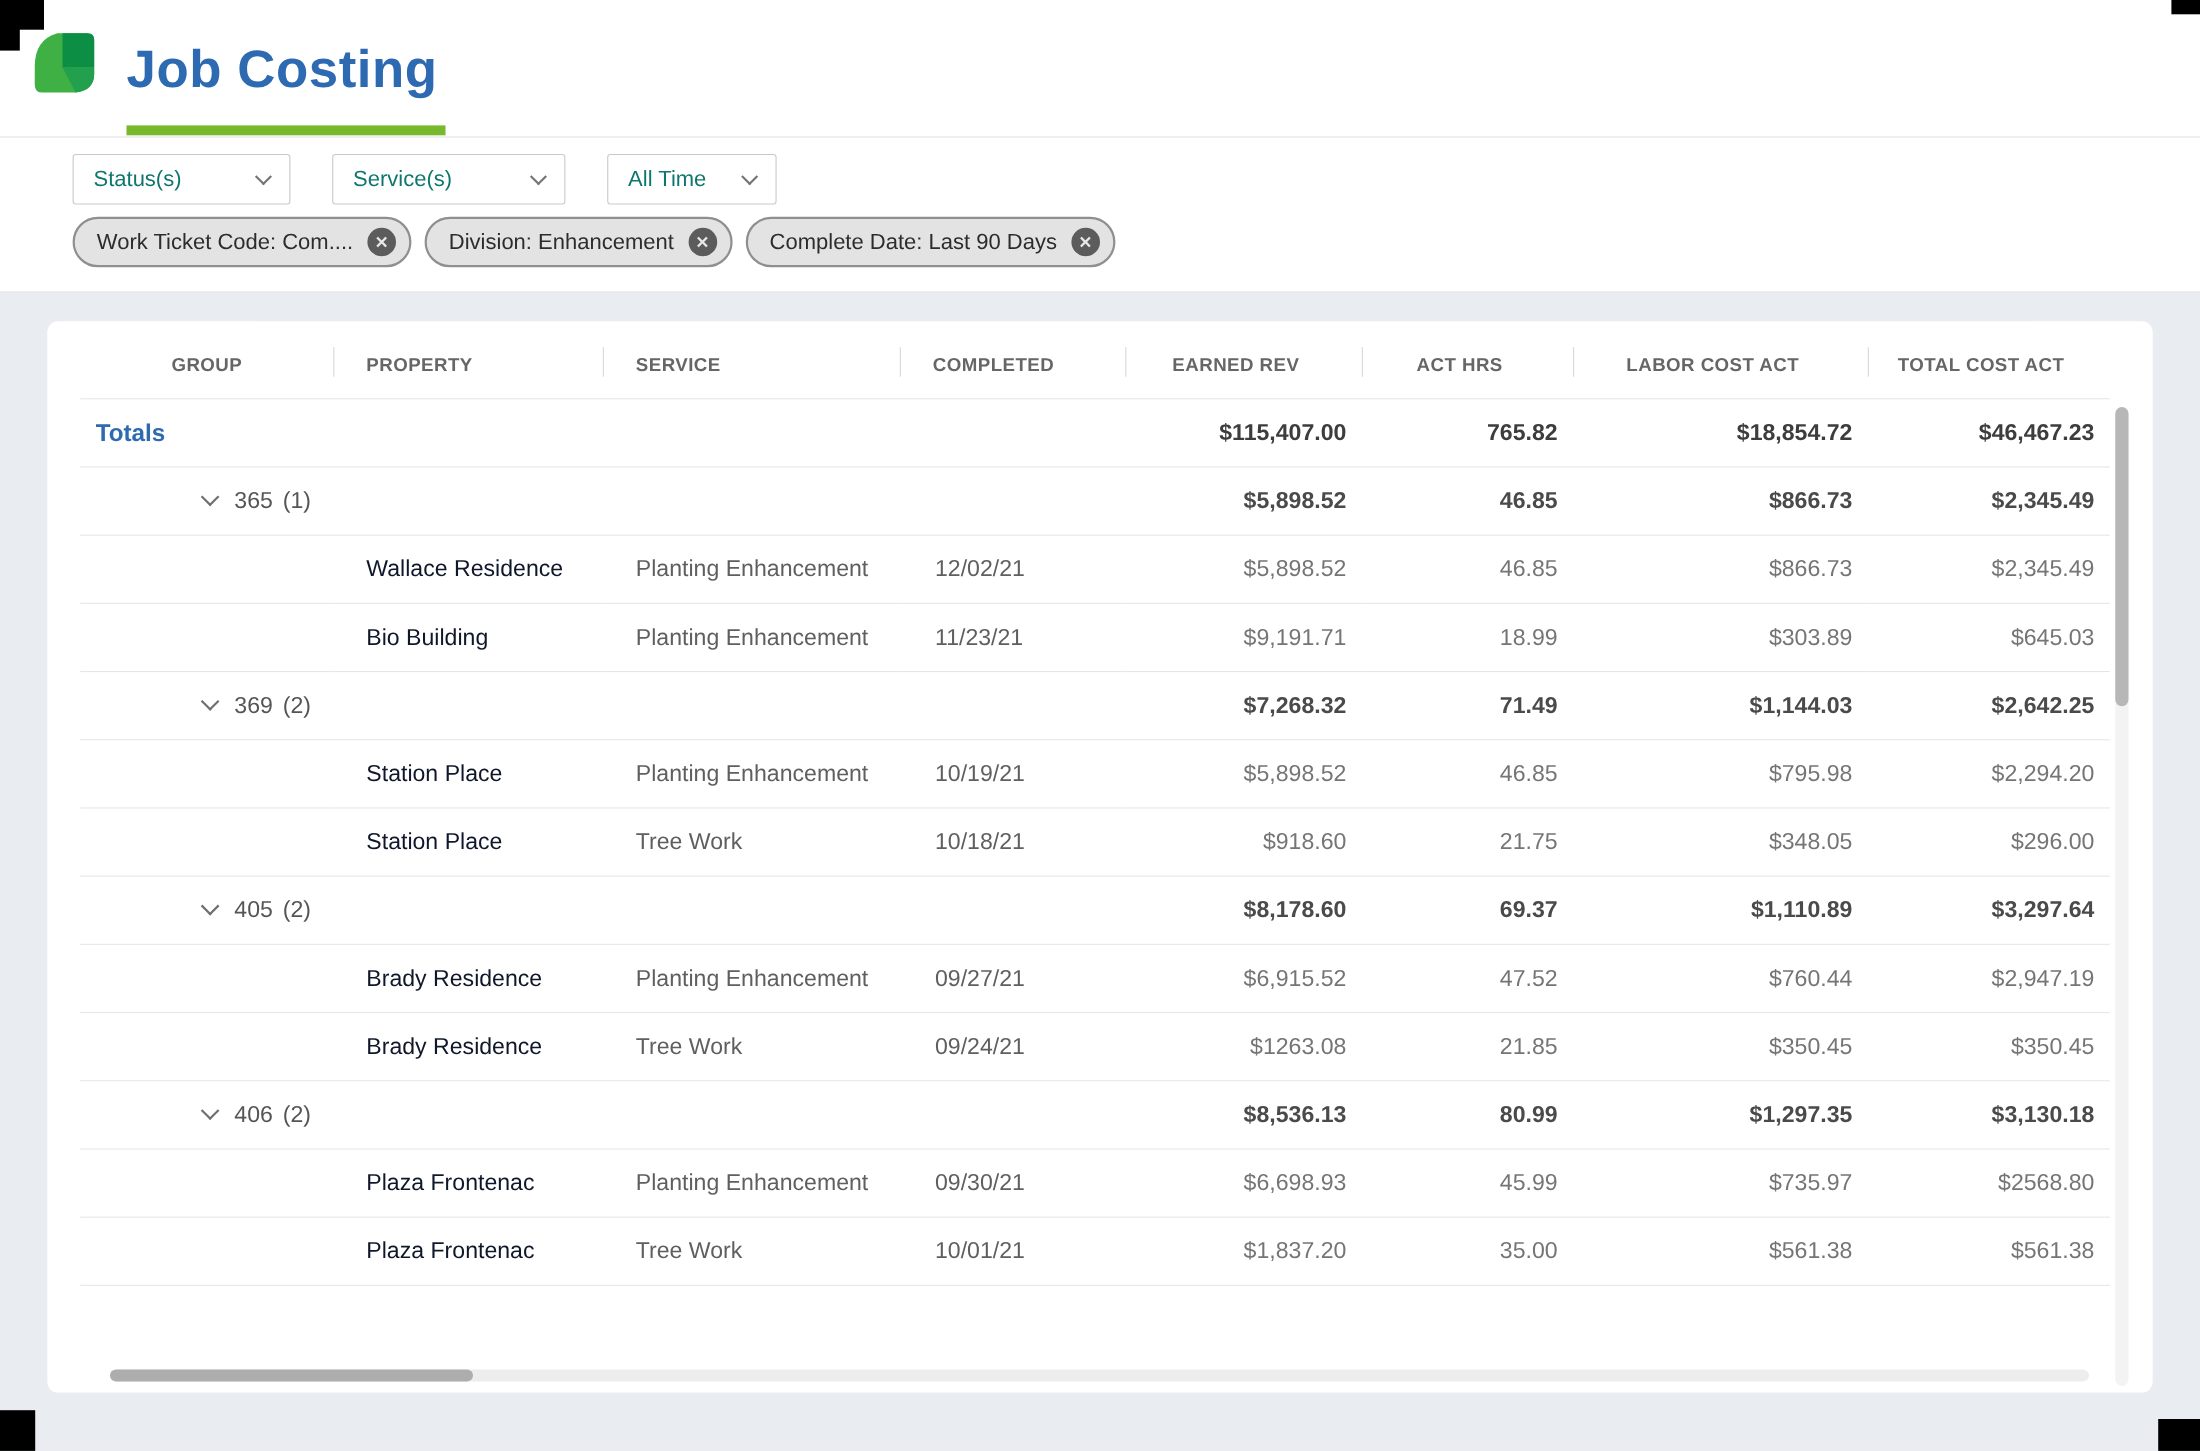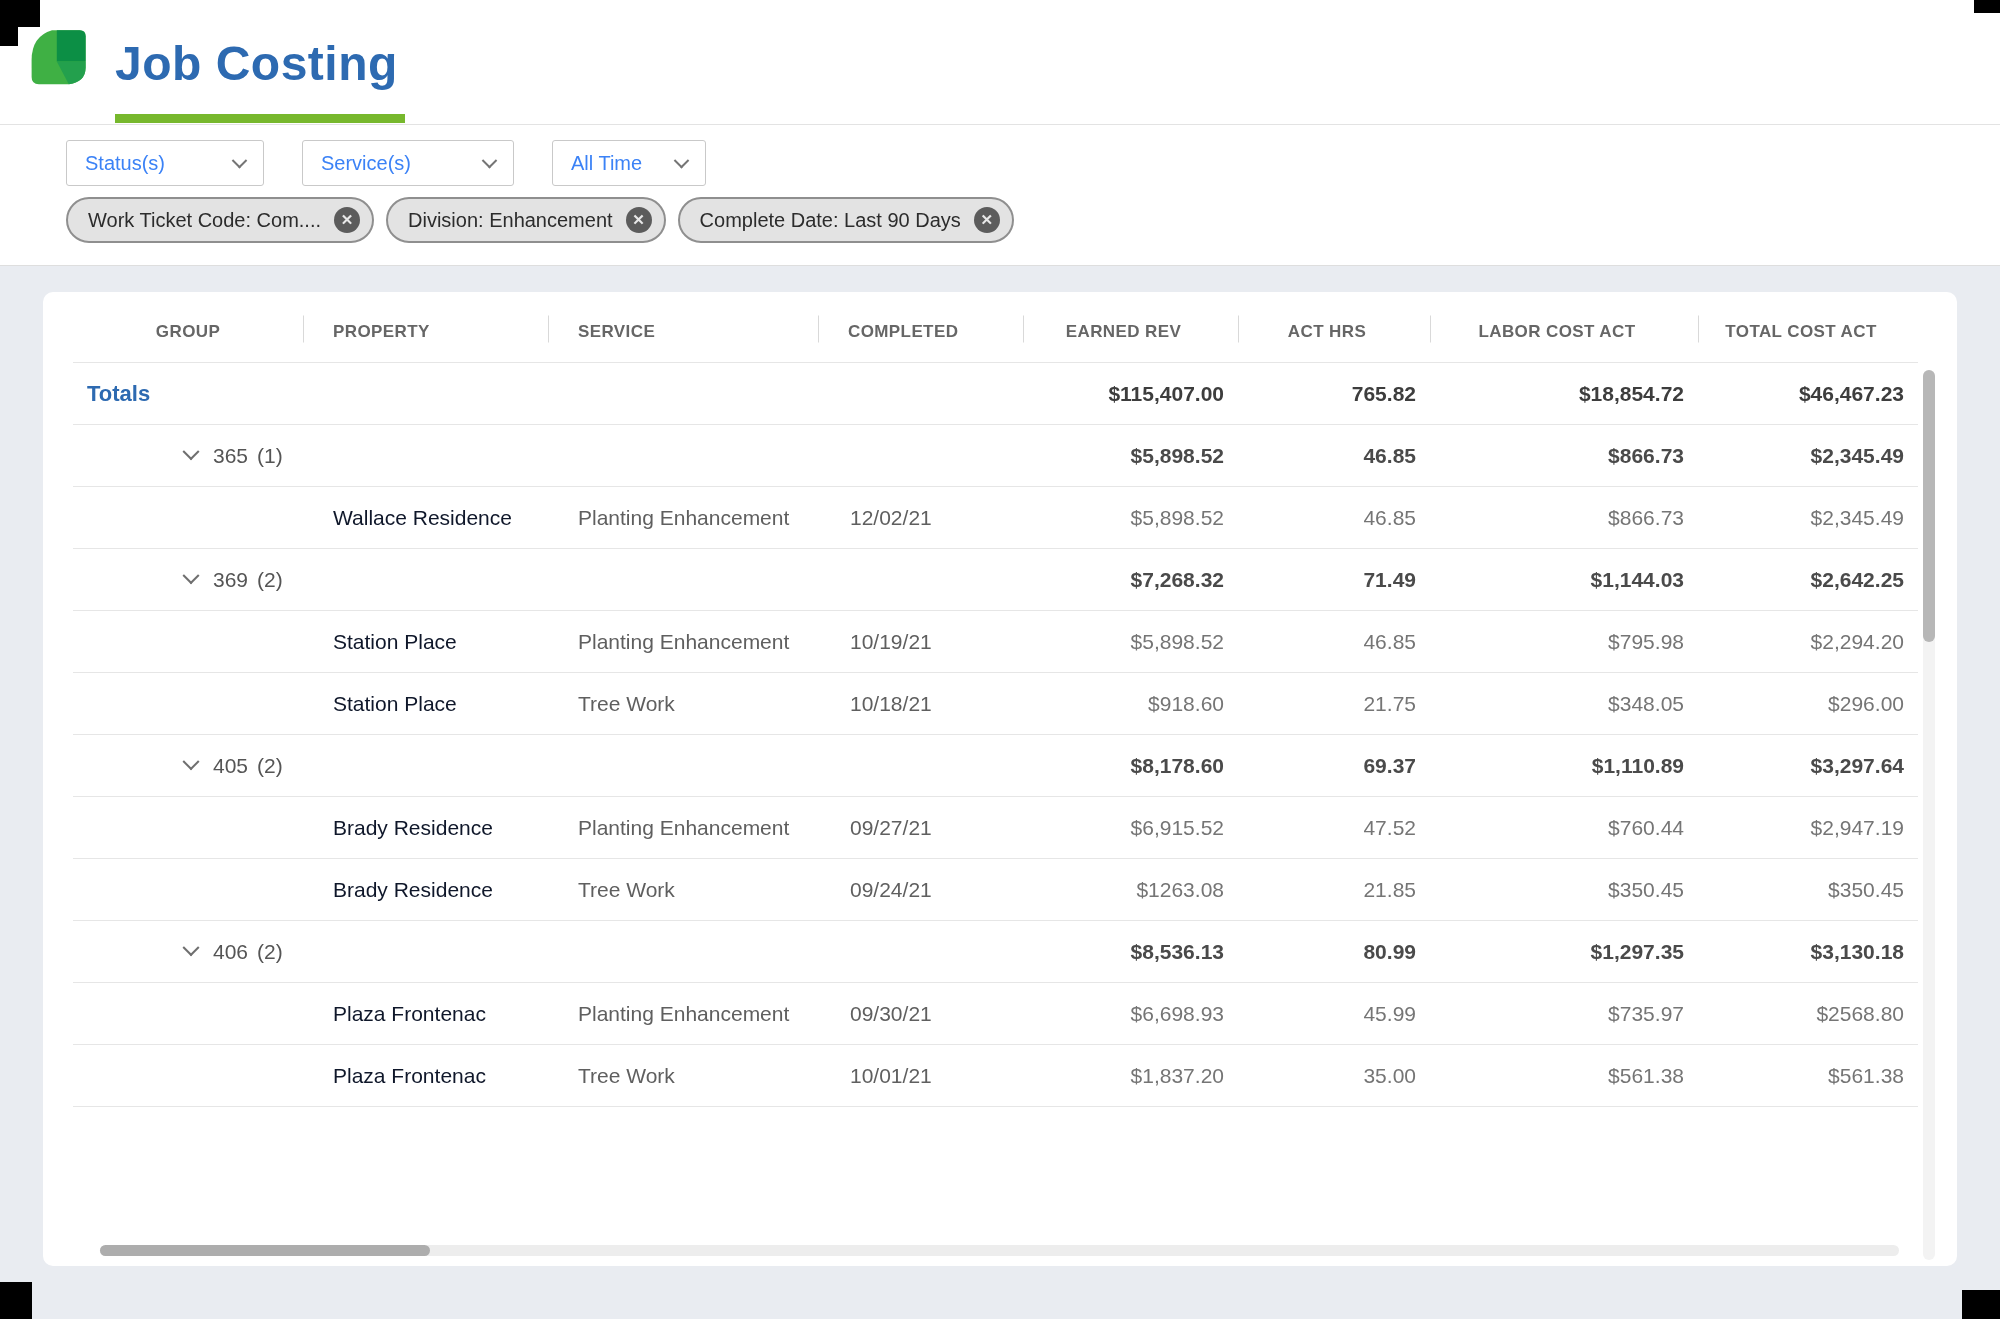--- a/index.html
+++ b/index.html
@@ -33,21 +33,21 @@
     position:absolute; left:115px; top:114px; width:290px; height:9px;
     background:#77b82d;
   }
 
   
   .filter-bar { background:#fff; padding:15px 0 22px 66px; border-bottom:1px solid #dedede; }
   .dropdown-row { display:flex; gap:38px; margin-bottom:11px; }
   .dropdown {
     height:46px; border:1px solid #c9c9c9; border-radius:3px; background:#fff;
     display:flex; align-items:center; justify-content:space-between;
-    padding:0 18px; color:#3b82f6; font-size:20px; cursor:pointer;
+    padding:0 18px; color:#0f766e; font-size:20px; cursor:pointer;
   }
   .dd-status { width:198px; } .dd-service { width:212px; } .dd-time { width:154px; }
   .caret {
     width:11px; height:11px; border-right:2.5px solid #757575; border-bottom:2.5px solid #757575;
     transform:rotate(45deg) translate(-2px,-2px);
   }
   .chip-row { display:flex; gap:12px; }
   .chip {
     height:46px; border:2px solid #8f8f8f; border-radius:24px; background:#e3e3e3;
     display:flex; align-items:center; gap:13px; padding:0 12px 0 20px;
@@ -215,20 +215,30 @@
           <tr class="detail-row">
             <td></td>
             <td class="prop"><a class="prop-link">Wallace Residence</a></td>
             <td class="svc">Planting Enhancement</td>
             <td class="date">12/02/21</td>
             <td class="num">$5,898.52</td>
             <td class="num">46.85</td>
             <td class="num">$866.73</td>
             <td class="num">$2,345.49</td>
           </tr>
+          <tr class="detail-row">
+            <td></td>
+            <td class="prop"><a class="prop-link">Bio Building</a></td>
+            <td class="svc">Planting Enhancement</td>
+            <td class="date">11/23/21</td>
+            <td class="num">$9,191.71</td>
+            <td class="num">18.99</td>
+            <td class="num">$303.89</td>
+            <td class="num">$645.03</td>
+          </tr>
           <tr class="group-row">
             <td>
               <div class="group-inner">
                 <span class="chev"></span>
                 <span class="group-id">369</span>
                 <span class="group-count">(2)</span>
               </div>
             </td>
             <td></td>
             <td></td>

